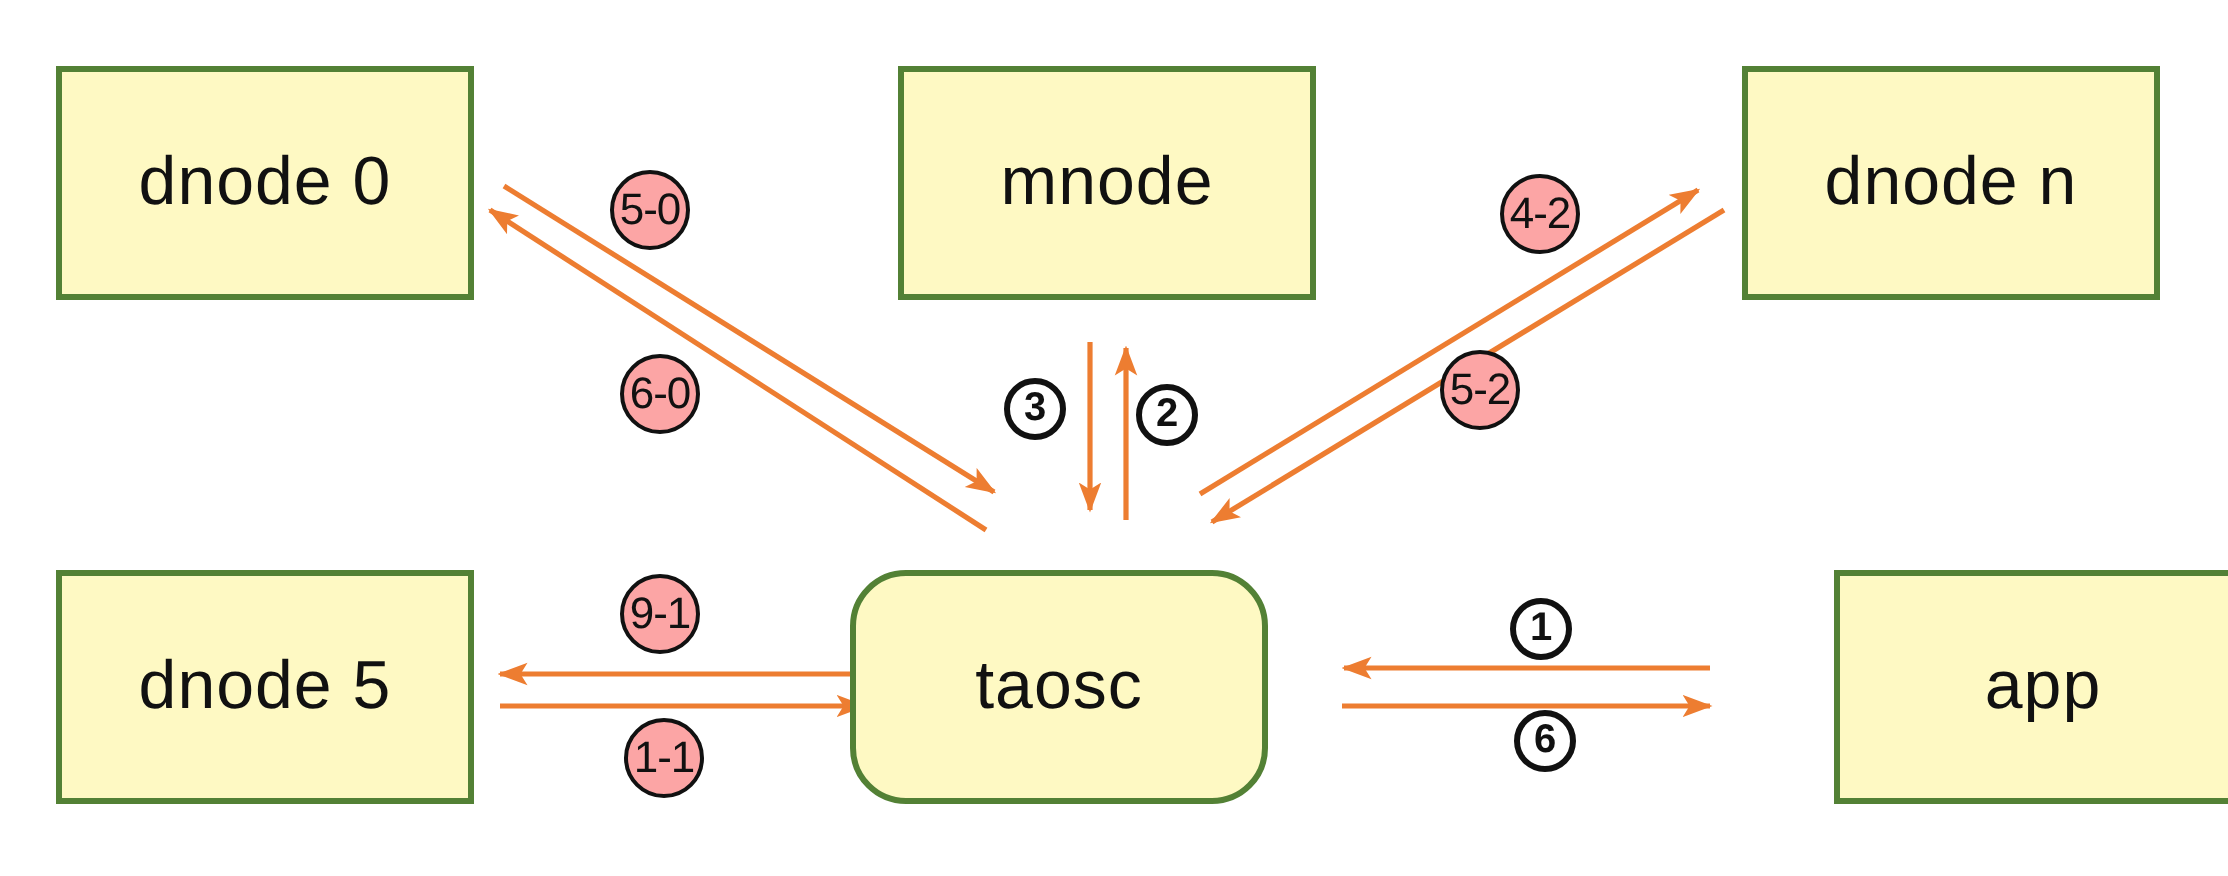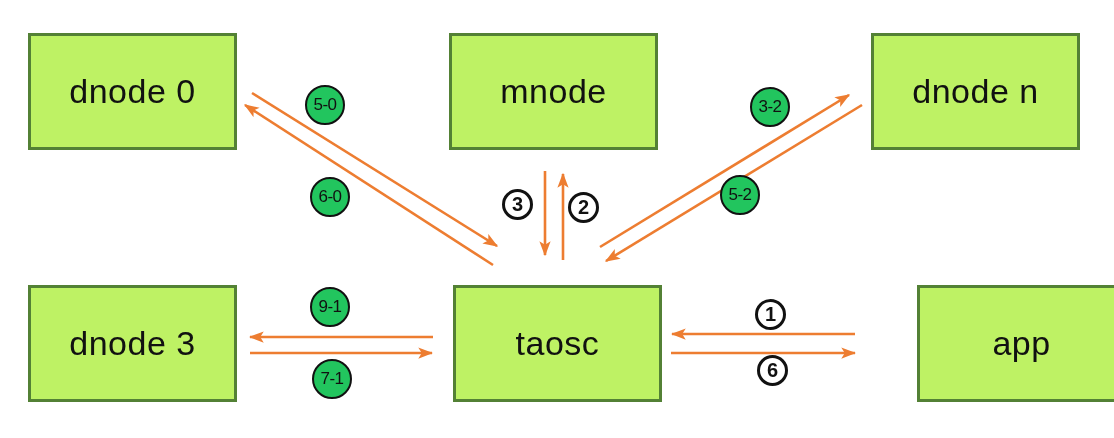--- a/index.html
+++ b/index.html
@@ -13,49 +13,49 @@
   }
   #arrows {
     position: absolute;
     left: 0; top: 0;
     width: 1114px; height: 438px;
   }
   .node {
     position: absolute;
     width: 209px;
     height: 117px;
-    background: #bef264;
+    background: #fef9c3;
     border: 3px solid #538135;
     box-sizing: border-box;
     display: flex;
     align-items: center;
     justify-content: center;
     font-size: 34px;
     color: #111111;
     letter-spacing: 0.5px;
   }
   .node-dnode0 { left: 28px;  top: 33px;  }
   .node-mnode  { left: 449px; top: 33px;  }
   .node-dnoden { left: 871px; top: 33px;  }
   .node-dnode1 { left: 28px;  top: 285px; }
-  .node-taosc  { left: 453px; top: 285px; }
+  .node-taosc  { left: 425px; top: 285px; border-radius: 28px; }
   .node-app    { left: 917px; top: 285px; }
 
   .elabel {
     position: absolute;
     width: 40px;
     height: 40px;
     border: 2.5px solid #111111;
     border-radius: 50%;
     box-sizing: border-box;
-    background: #22c55e;
+    background: #fca5a5;
     display: flex;
     align-items: center;
     justify-content: center;
-    font-size: 17px;
+    font-size: 22px;
     letter-spacing: -0.5px;
     color: #111111;
   }
   .edigit {
     position: absolute;
     width: 31px;
     height: 31px;
     border: 3px solid #111111;
     border-radius: 50%;
     box-sizing: border-box;
@@ -106,33 +106,33 @@
   <div class="node node-dnode0">
     <span>dnode 0</span>
   </div>
   <div class="node node-dnoden">
     <span>dnode n</span>
   </div>
   <div class="node node-mnode">
     <span>mnode</span>
   </div>
   <div class="node node-dnode1">
-    <span>dnode 3</span>
+    <span>dnode 5</span>
   </div>
   <div class="node node-taosc">
     <span>taosc</span>
   </div>
   <div class="node node-app">
     <span>app</span>
   </div>
 
   <span class="edigit pos-e1">1</span>
   <span class="edigit pos-e2">2</span>
   <span class="edigit pos-e3">3</span>
   <span class="elabel pos-e40">6-0</span>
   <span class="elabel pos-e50">5-0</span>
   <span class="elabel pos-e41">9-1</span>
-  <span class="elabel pos-e51">7-1</span>
-  <span class="elabel pos-e42">3-2</span>
+  <span class="elabel pos-e51">1-1</span>
+  <span class="elabel pos-e42">4-2</span>
   <span class="elabel pos-e52">5-2</span>
   <span class="edigit pos-e6">6</span>
 
 </div>
 
 </body></html>

